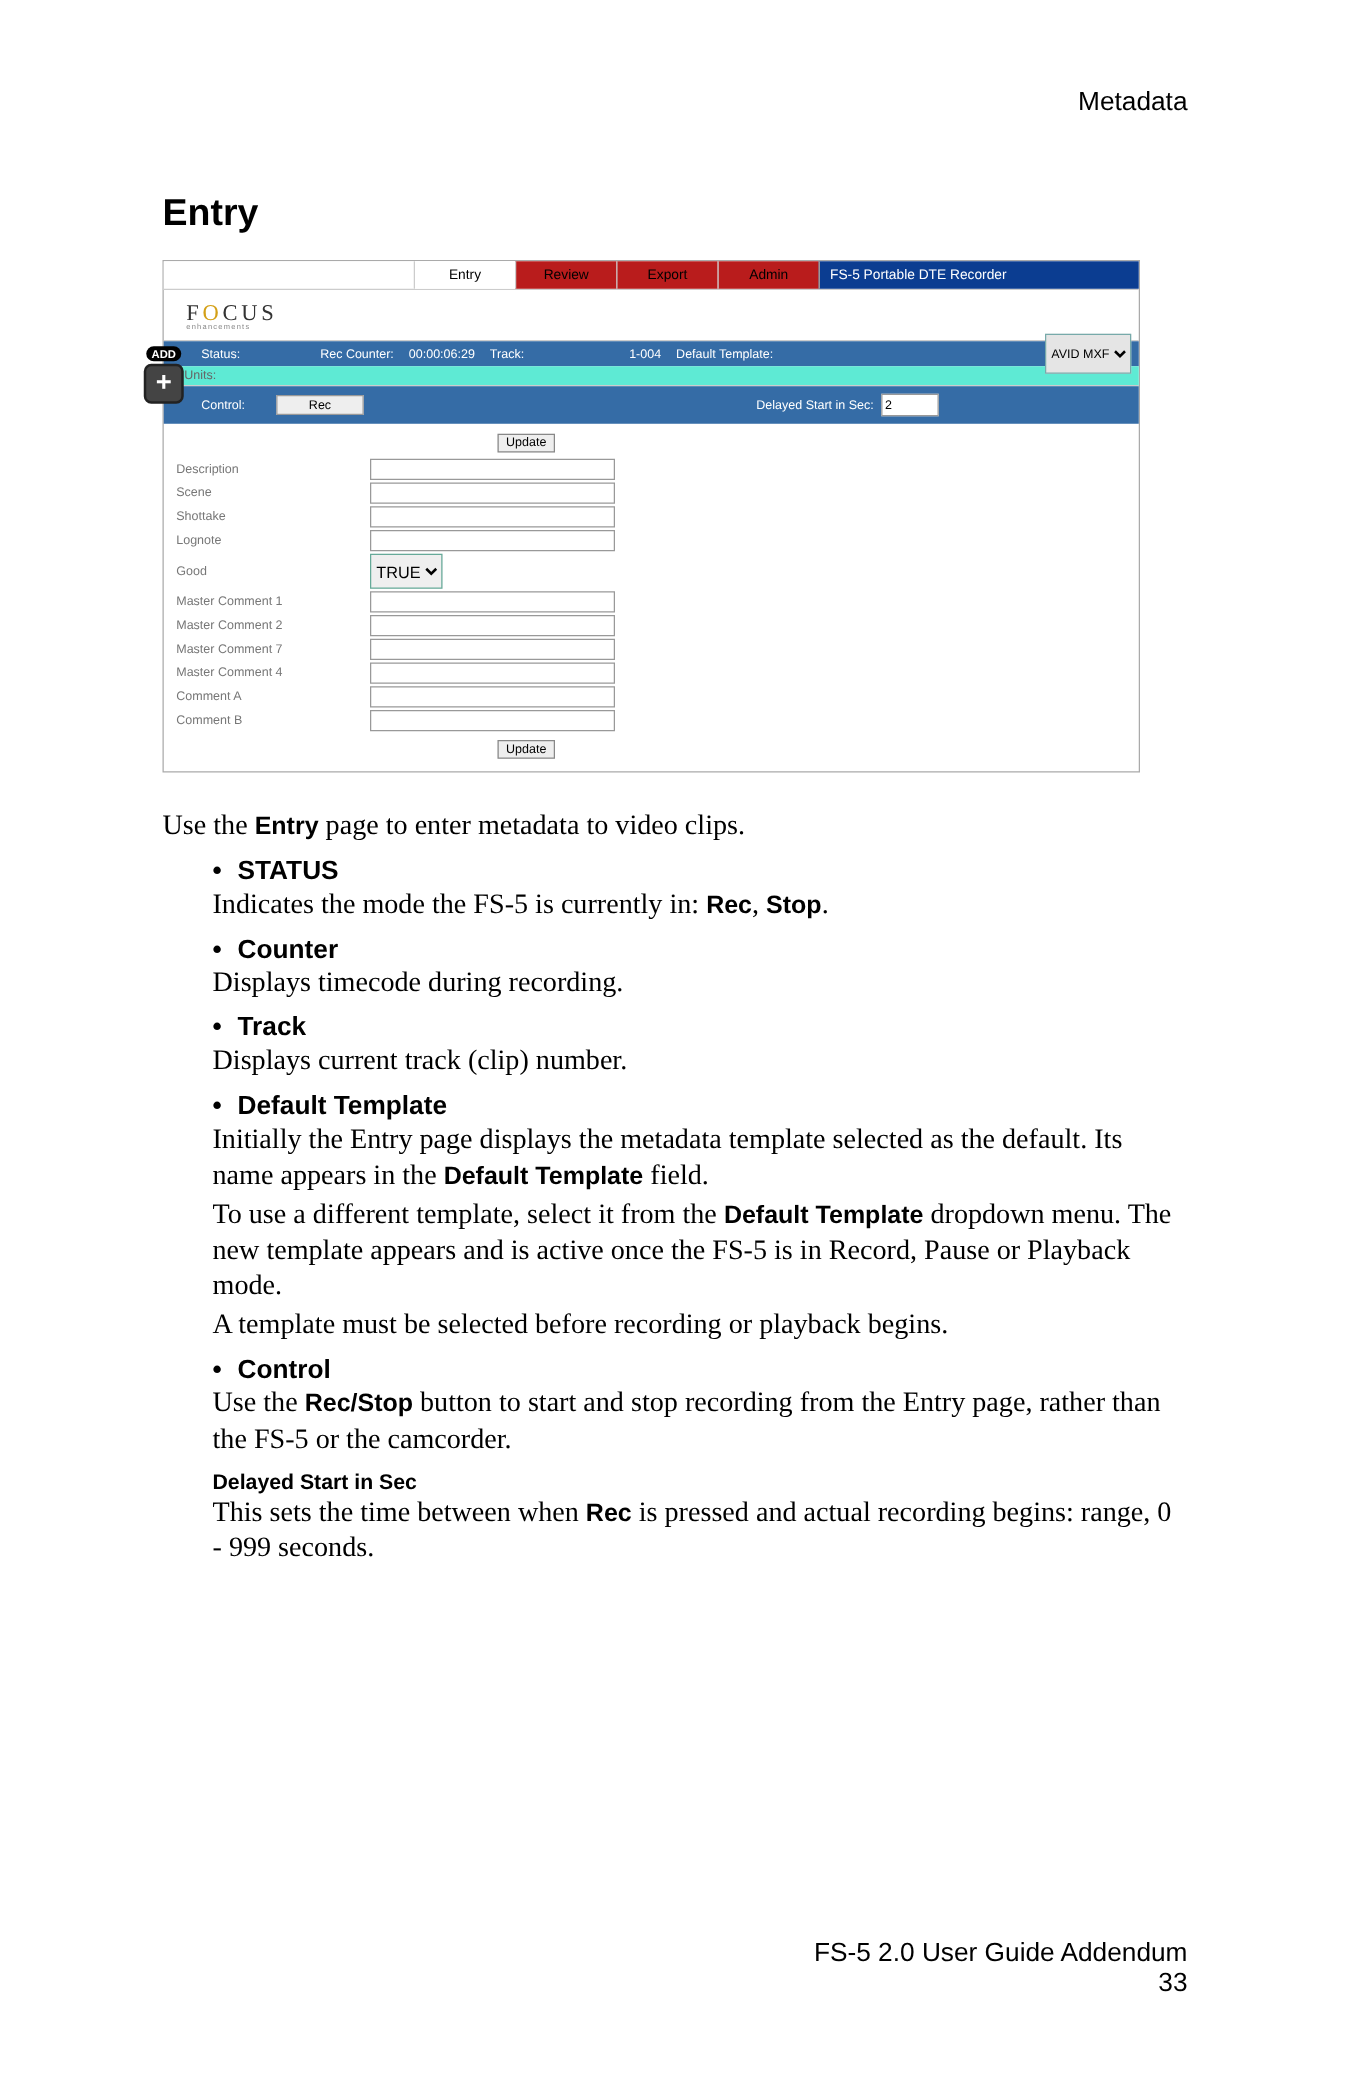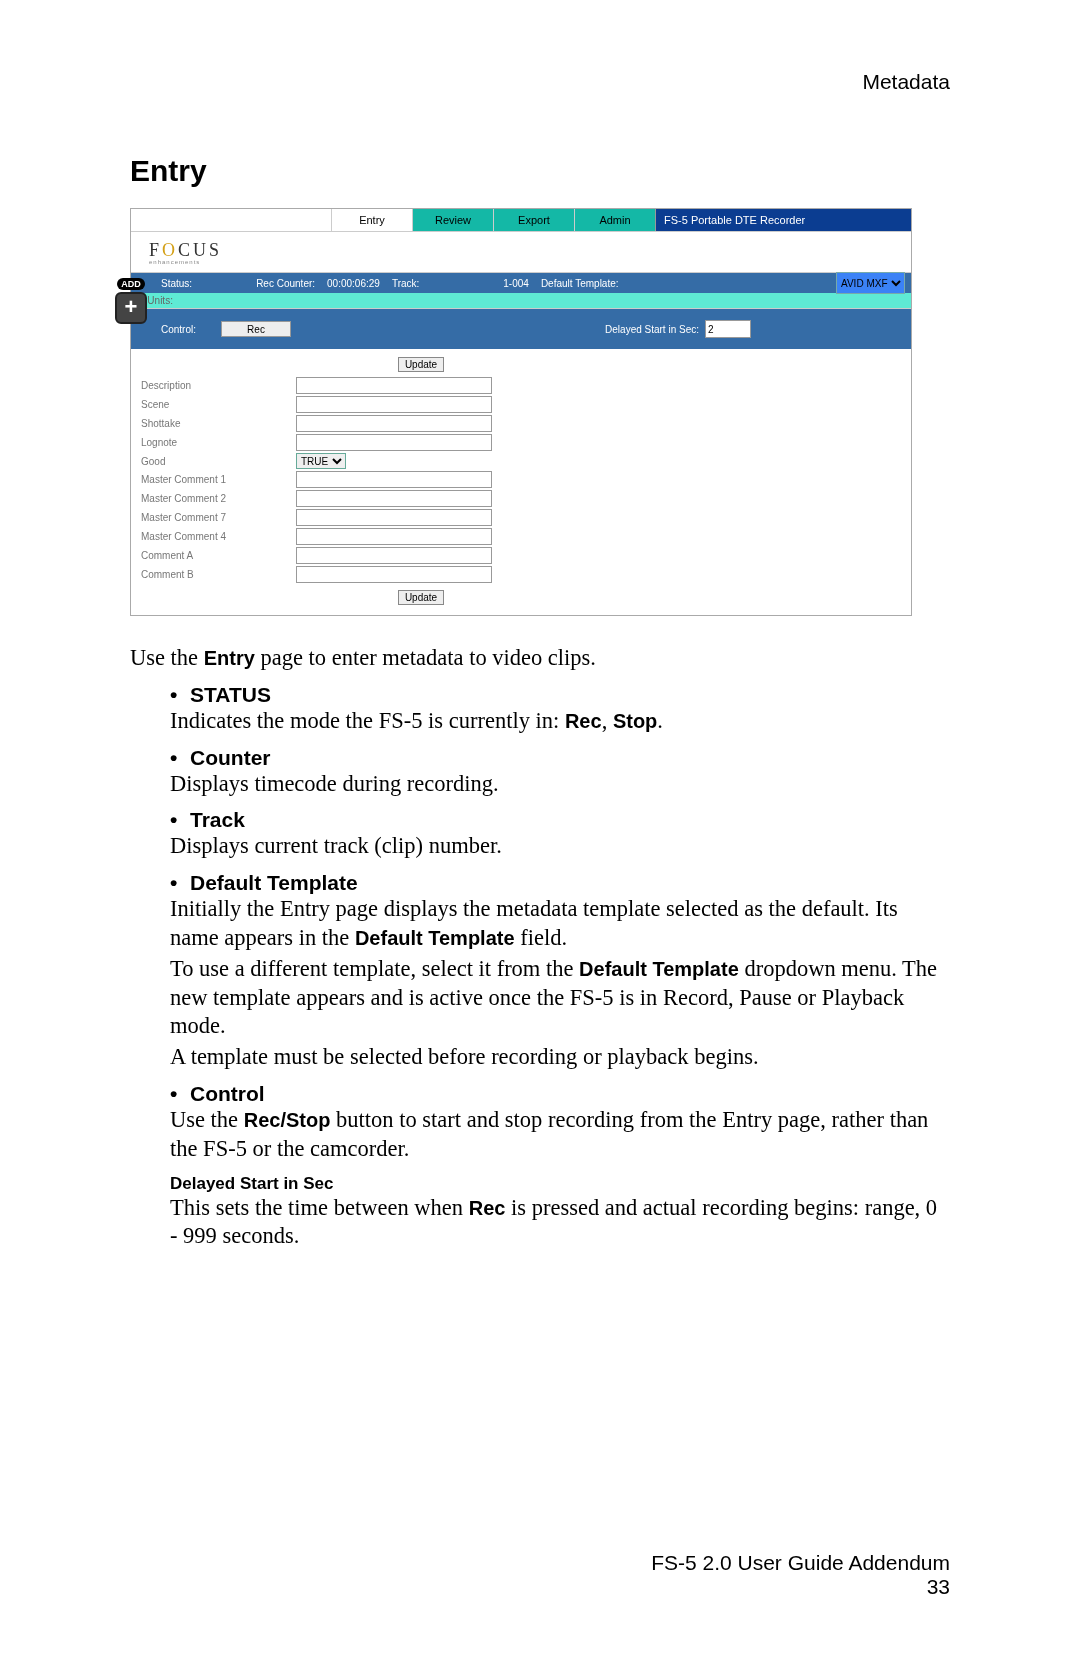--- a/index.html
+++ b/index.html
@@ -45,21 +45,21 @@
     border-bottom: 1px solid #ccc;
     height: 22px;
     align-items: stretch;
   }
   .shot .topbar .spacer { flex: 0 0 200px; }
   .shot .topbar .tab {
     flex: 0 0 80px;
     text-align: center;
     line-height: 22px;
     border-left: 1px solid #ccc;
-    background: #14b8a6;
+    background: #b91c1c;
     font-size: 11px;
   }
   .shot .topbar .tab.active { background: #fff; font-weight: normal; }
   .shot .topbar .titlebar {
     flex: 1;
     background: #0b3d91;
     color: #fff;
     font-size: 11px;
     line-height: 22px;
     padding-left: 8px;
@@ -86,38 +86,38 @@
     display: flex;
     align-items: center;
     height: 20px;
     font-size: 10px;
     padding-left: 24px;
   }
   .shot .statusbar .cell { padding: 0 6px; white-space: nowrap; }
   .shot .statusbar .val { color:#fff; }
   .shot .statusbar select.tmpl {
     font-size: 10px;
-    height: 22px;
+    height: 32px;
     border: 1px solid #7aa;
-    background: #3b82f6;
+    background: #e5e5e5;
     color: #000;
   }
   .shot .unitsrow {
     font-size: 10px;
     color: #666;
     padding: 2px 0 2px 8px;
     background: #5eead4;
     border-bottom: 1px solid #ccc;
   }
   .shot .controlbar {
     background: #356ca6;
     color: #fff;
     display: flex;
     align-items: center;
-    height: 40px;
+    height: 30px;
     font-size: 10px;
     padding-left: 30px;
   }
   .shot .controlbar .lbl { width: 60px; }
   .shot .controlbar button.rec {
     font-size: 10px;
     height: 16px;
     width: 70px;
     border: 1px solid #999;
     background: #eee;
@@ -149,22 +149,22 @@
     color: #777;
     padding: 1px 4px;
   }
   .shot table.meta td.inp input[type=text] {
     width: 190px;
     height: 13px;
     border: 1px solid #999;
     font-size: 10px;
   }
   .shot table.meta td.inp select {
-    font-size: 10px;
-    height: 16px;
+    font-size: 13px;
+    height: 28px;
     border:1px solid #6a9;
   }
   .shot .updrow2 { text-align:center; margin-top:6px; }
   .shot .addbadge {
     position:absolute;
     left:-20px;
     top:68px;
     width:40px;
     text-align:center;
   }

